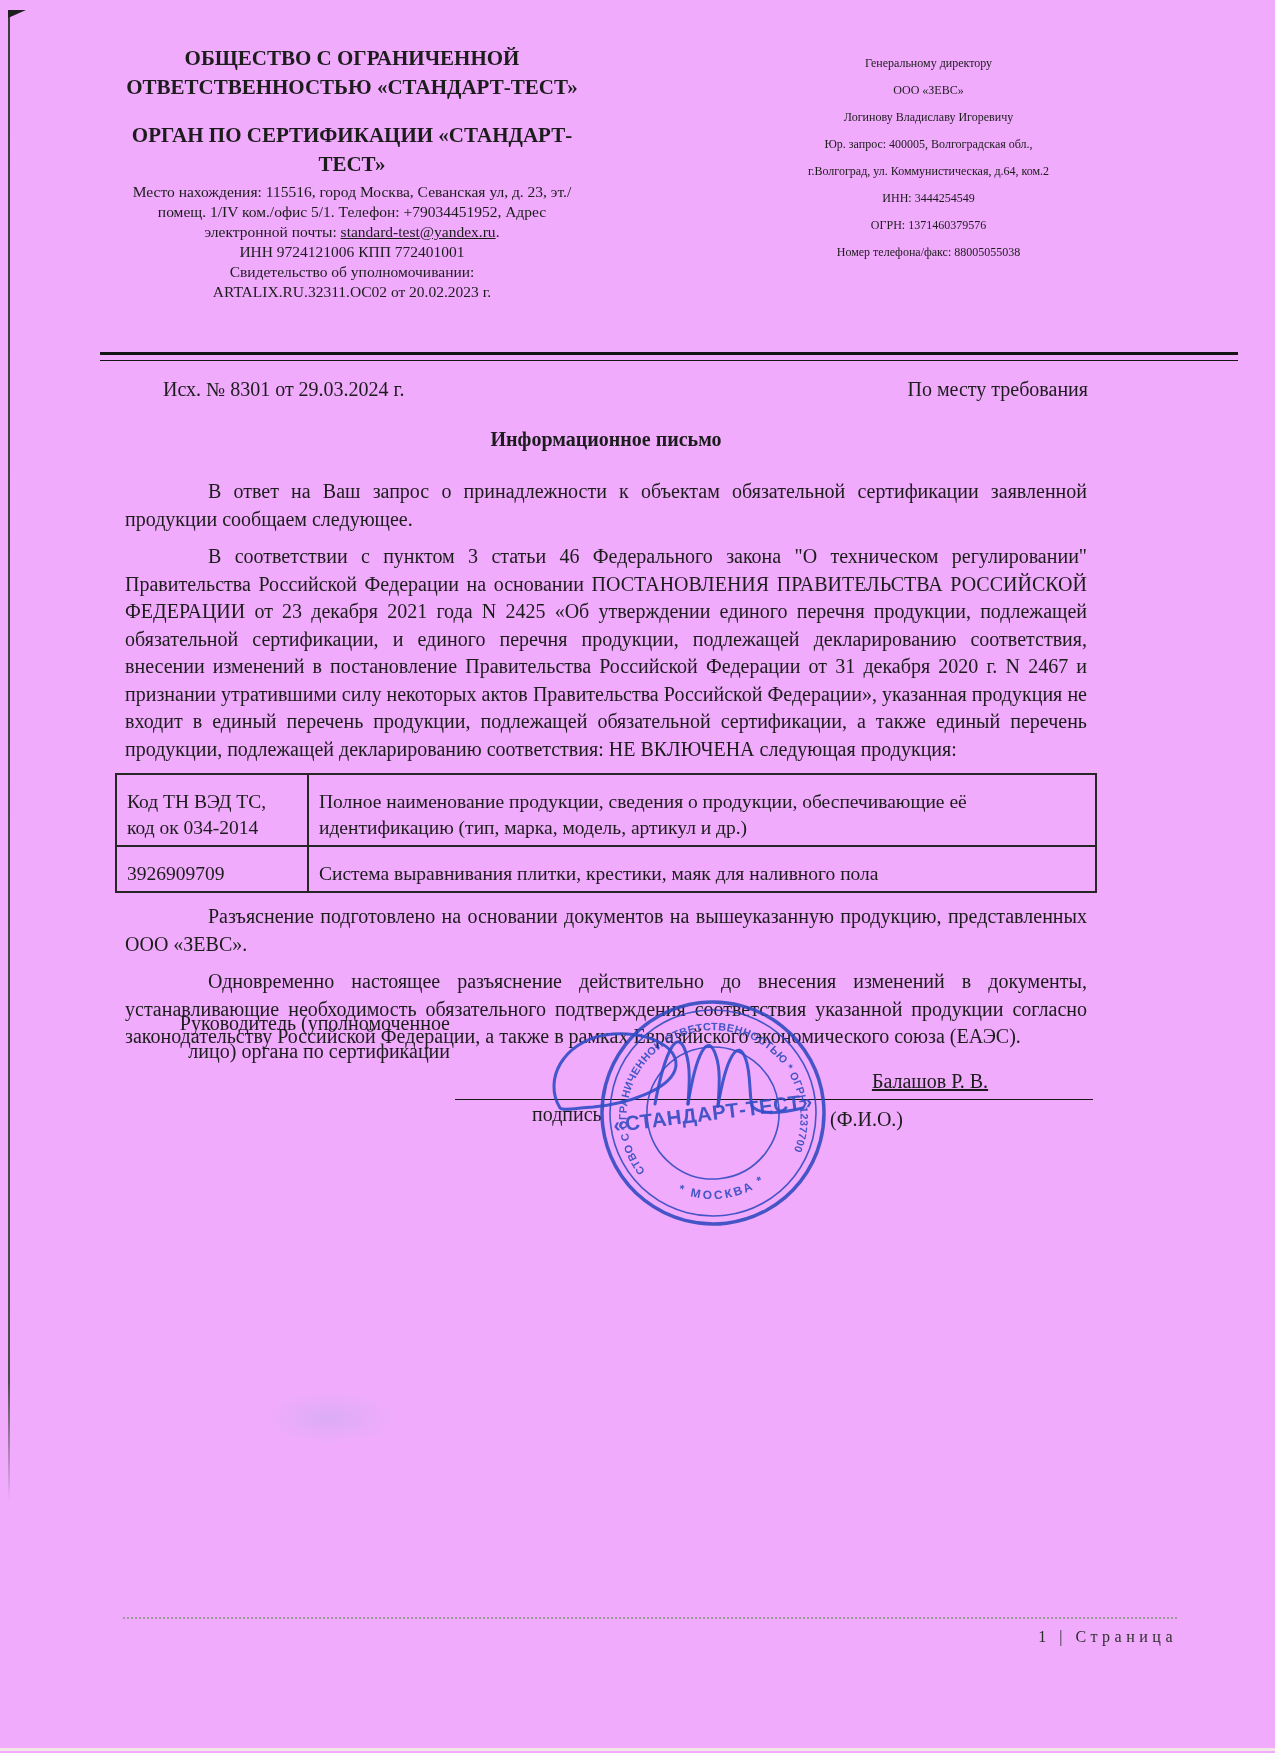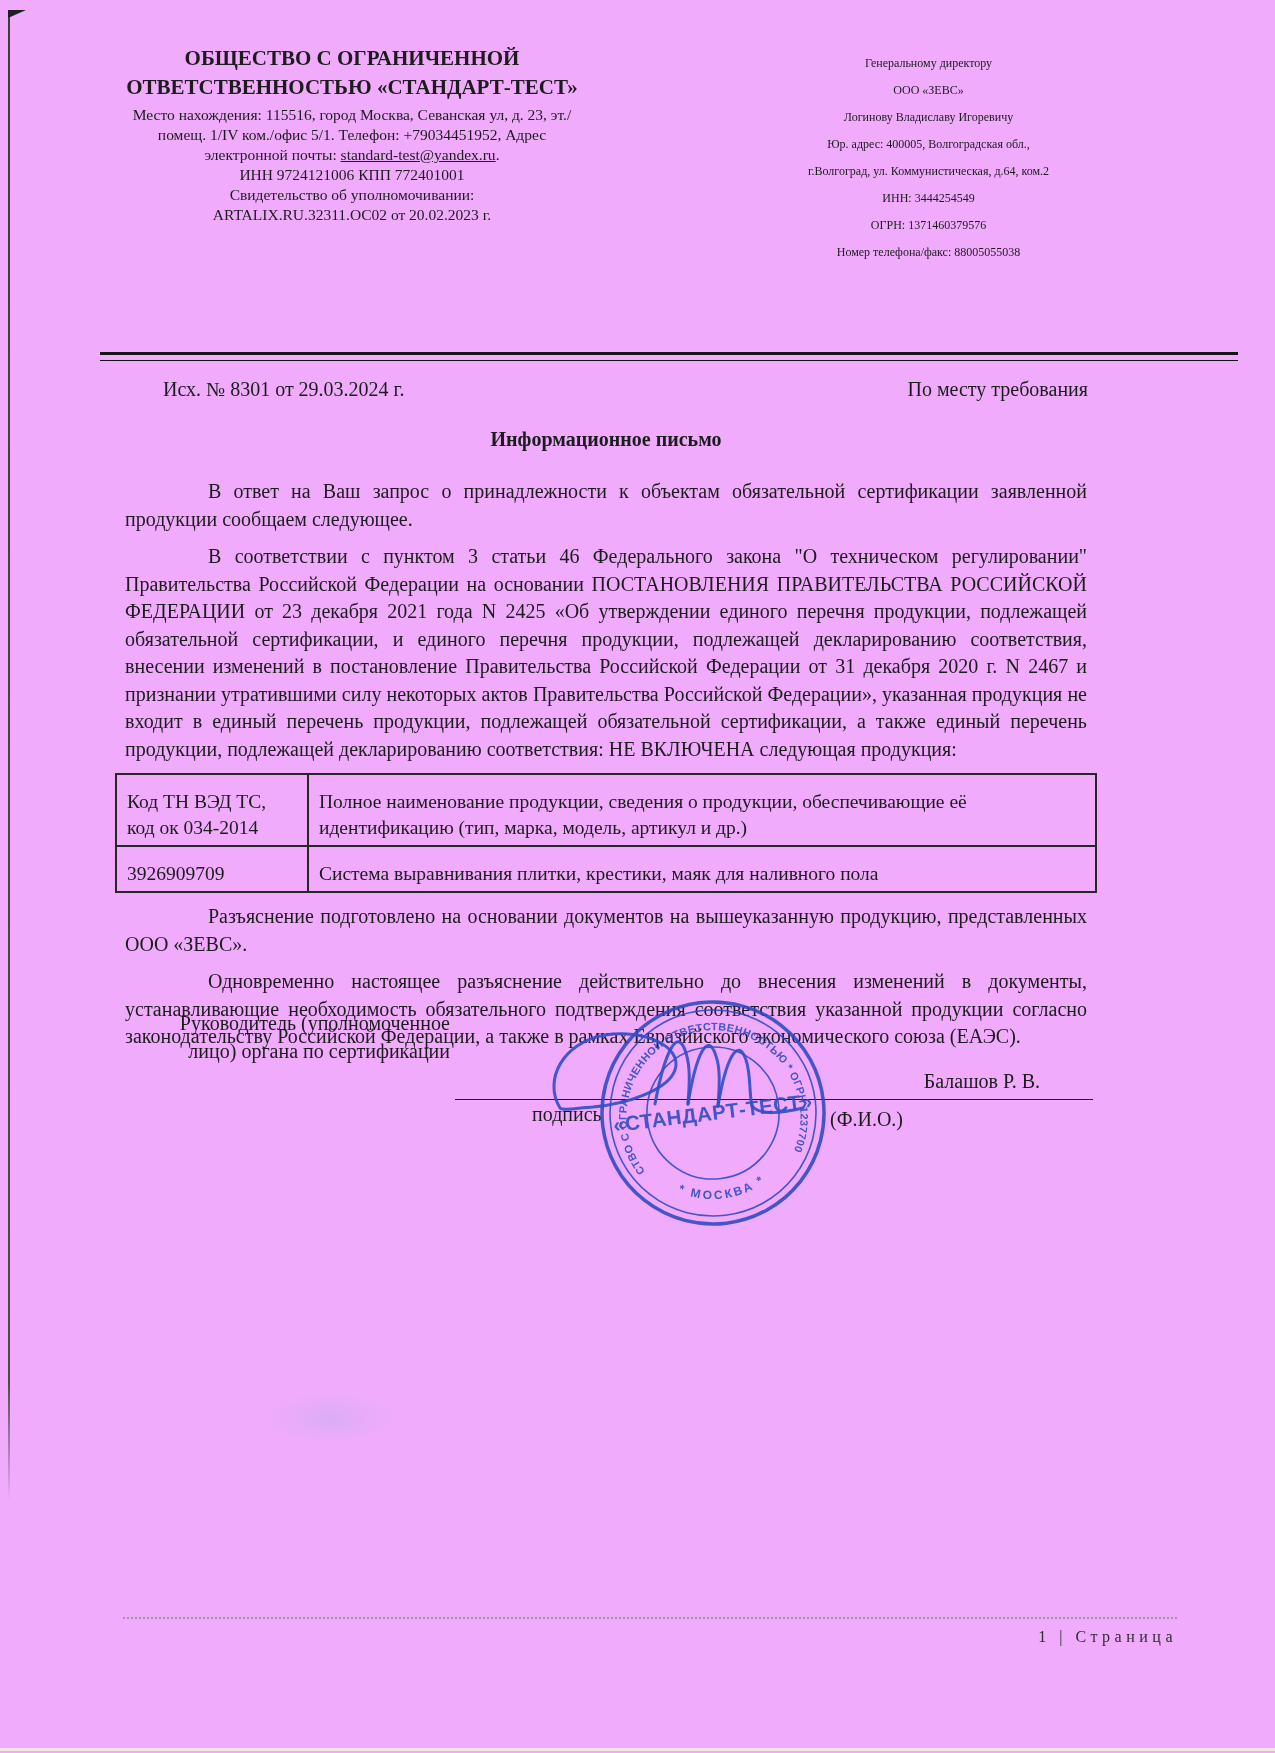--- a/index.html
+++ b/index.html
@@ -43,21 +43,21 @@
   table.product{border-collapse:collapse;width:100%;margin-top:7px;table-layout:fixed;}
   table.product td{border:2px solid #262626;vertical-align:top;
     font-size:19.5px;line-height:26px;padding:14px 10px 4px 10px;text-align:left;text-indent:0;}
   table.product col.c1{width:192px;}
   .after-table{margin-top:24px;}
 
   
   .sig-label{position:absolute;left:130px;top:1010px;width:320px;font-size:20px;line-height:27.5px;text-align:right;}
   .sig-line{position:absolute;left:455px;top:1099px;width:638px;border-top:1.5px solid #161616;}
   .sig-caption{position:absolute;left:532px;top:1103px;font-size:20px;}
-  .sig-name{position:absolute;left:820px;top:1070px;width:220px;text-align:right;font-size:20px;}
+  .sig-name{position:absolute;left:820px;top:1070px;width:220px;text-align:center;font-size:20px;text-decoration:underline;}
   .sig-fio{position:absolute;left:830px;top:1108px;width:200px;text-align:left;font-size:20px;}
 
   .stamp-svg{position:absolute;left:593px;top:993px;opacity:0.88;}
   .stamp-svg text{fill:var(--stamp-ink);font-family:"Liberation Sans","DejaVu Sans",sans-serif;}
   .stamp-svg .ring{font-size:10.8px;letter-spacing:0.4px;font-weight:bold;}
   .stamp-svg .bottom{font-size:12px;letter-spacing:2.5px;font-weight:bold;}
   .stamp-svg .center{font-size:20.5px;font-weight:bold;letter-spacing:0.5px;}
   .stamp-svg circle{fill:none;stroke:var(--stamp-ink);}
   .autograph-svg{position:absolute;left:535px;top:1008px;}
   .autograph-svg path{fill:none;stroke:rgba(52,78,200,0.92);stroke-width:3;
@@ -73,33 +73,34 @@
 
 <div id="page">
 
   <div class="scan-vline"></div>
   <div class="scan-corner"></div>
   <div class="scan-smudge"></div>
   <div class="scan-bottom"></div>
 
   <div class="hdr-left">
     <div class="org">ОБЩЕСТВО С ОГРАНИЧЕННОЙ ОТВЕТСТВЕННОСТЬЮ «СТАНДАРТ-ТЕСТ»</div>
+    <div class="cert">ОРГАН ПО СЕРТИФИКАЦИИ «СТАНДАРТ-ТЕСТ»</div>
     <div class="details">
       <span>Место нахождения: 115516, город Москва, Севанская ул, д. 23, эт./помещ. 1/IV ком./офис 5/1.  Телефон: +79034451952, Адрес электронной почты: </span><span class="email">standard-test@yandex.ru</span><span>.</span><br>
       <span>ИНН 9724121006 КПП 772401001</span><br>
       <span>Свидетельство об уполномочивании:</span><br>
       <span>ARTALIX.RU.32311.OC02 от 20.02.2023 г.</span>
     </div>
   </div>
 
   <div class="hdr-right">
     <div>Генеральному директору</div>
     <div>ООО «ЗЕВС»</div>
     <div>Логинову Владиславу Игоревичу</div>
-    <div>Юр. адрес: 400005, Волгоградская обл.,</div>
+    <div>Юр. запрос: 400005, Волгоградская обл.,</div>
     <div>г.Волгоград, ул. Коммунистическая, д.64, ком.2</div>
     <div>ИНН: 3444254549</div>
     <div>ОГРН: 1371460379576</div>
     <div>Номер телефона/факс: 88005055038</div>
   </div>
 
   <div class="dbl-rule"></div>
 
   <div class="ref-row">
     <span>Исх. № 8301 от 29.03.2024 г.</span>

